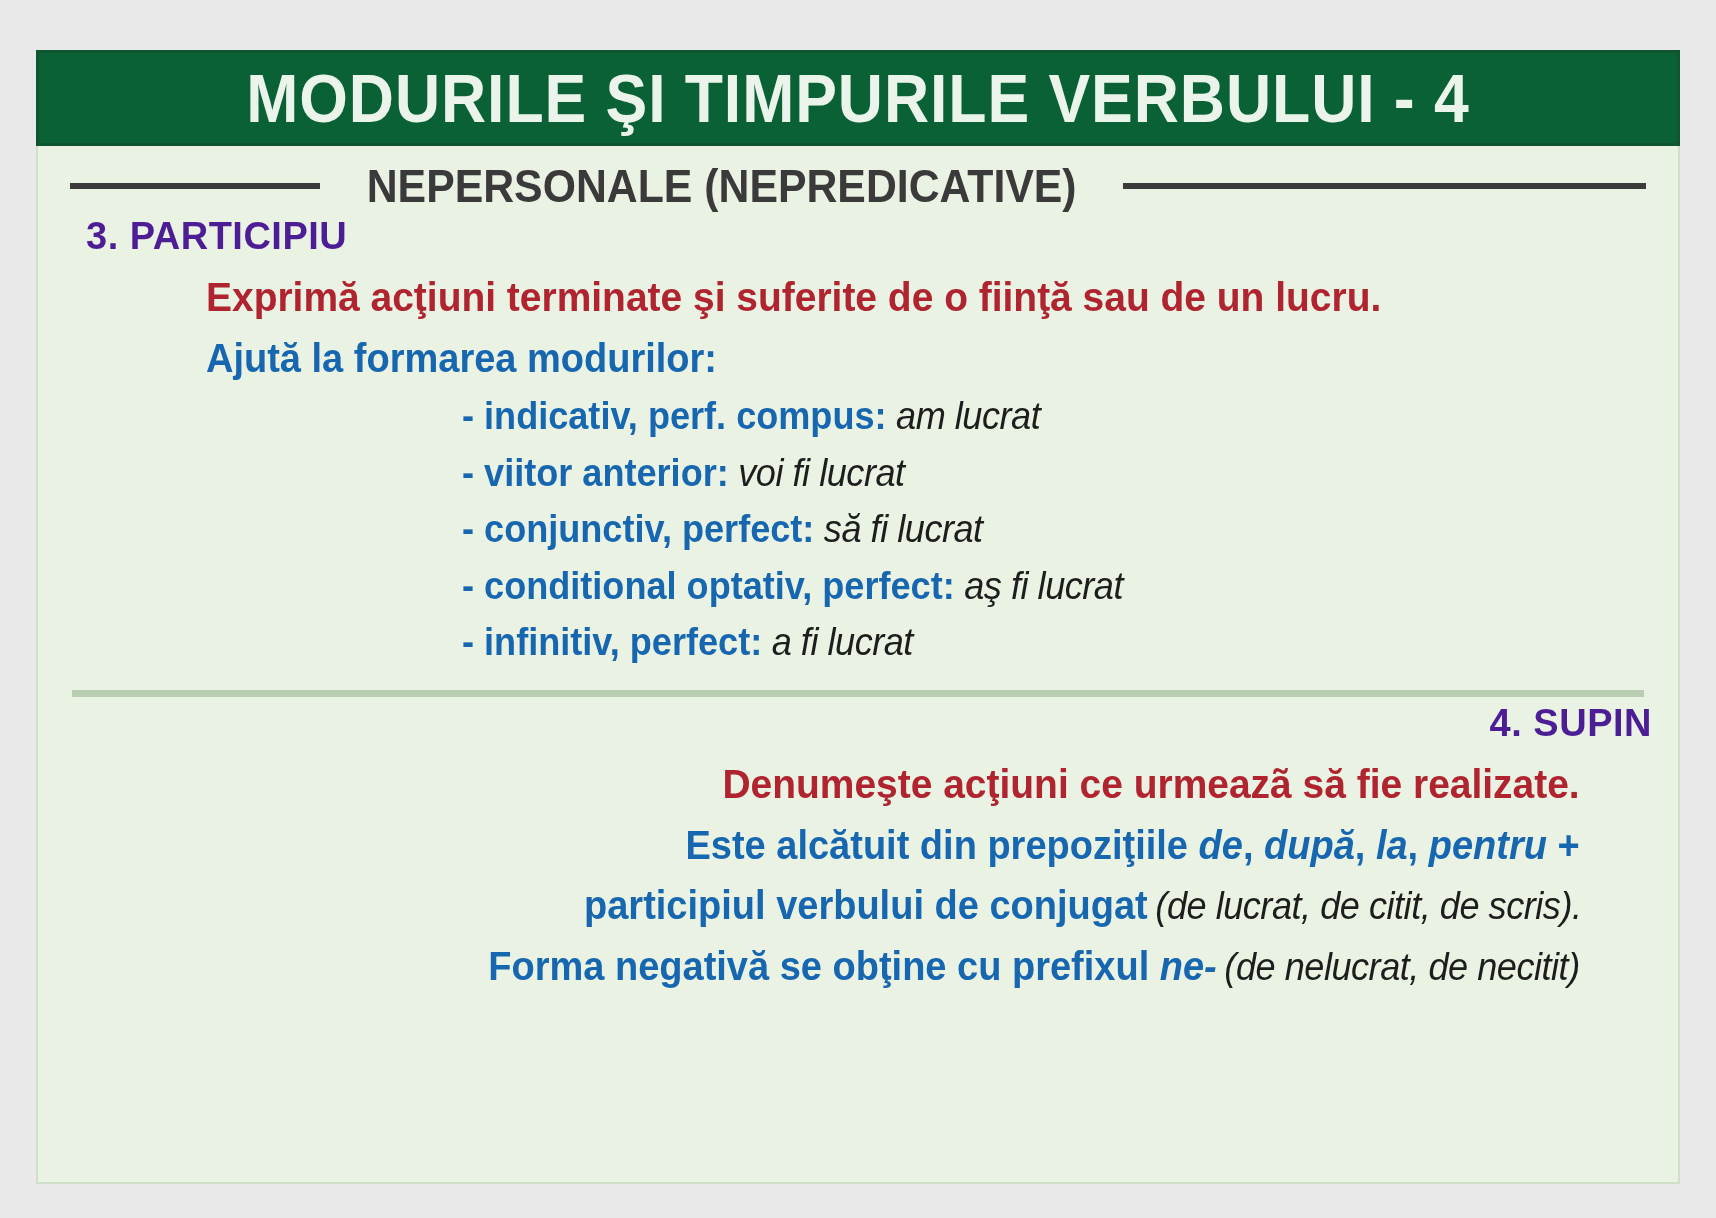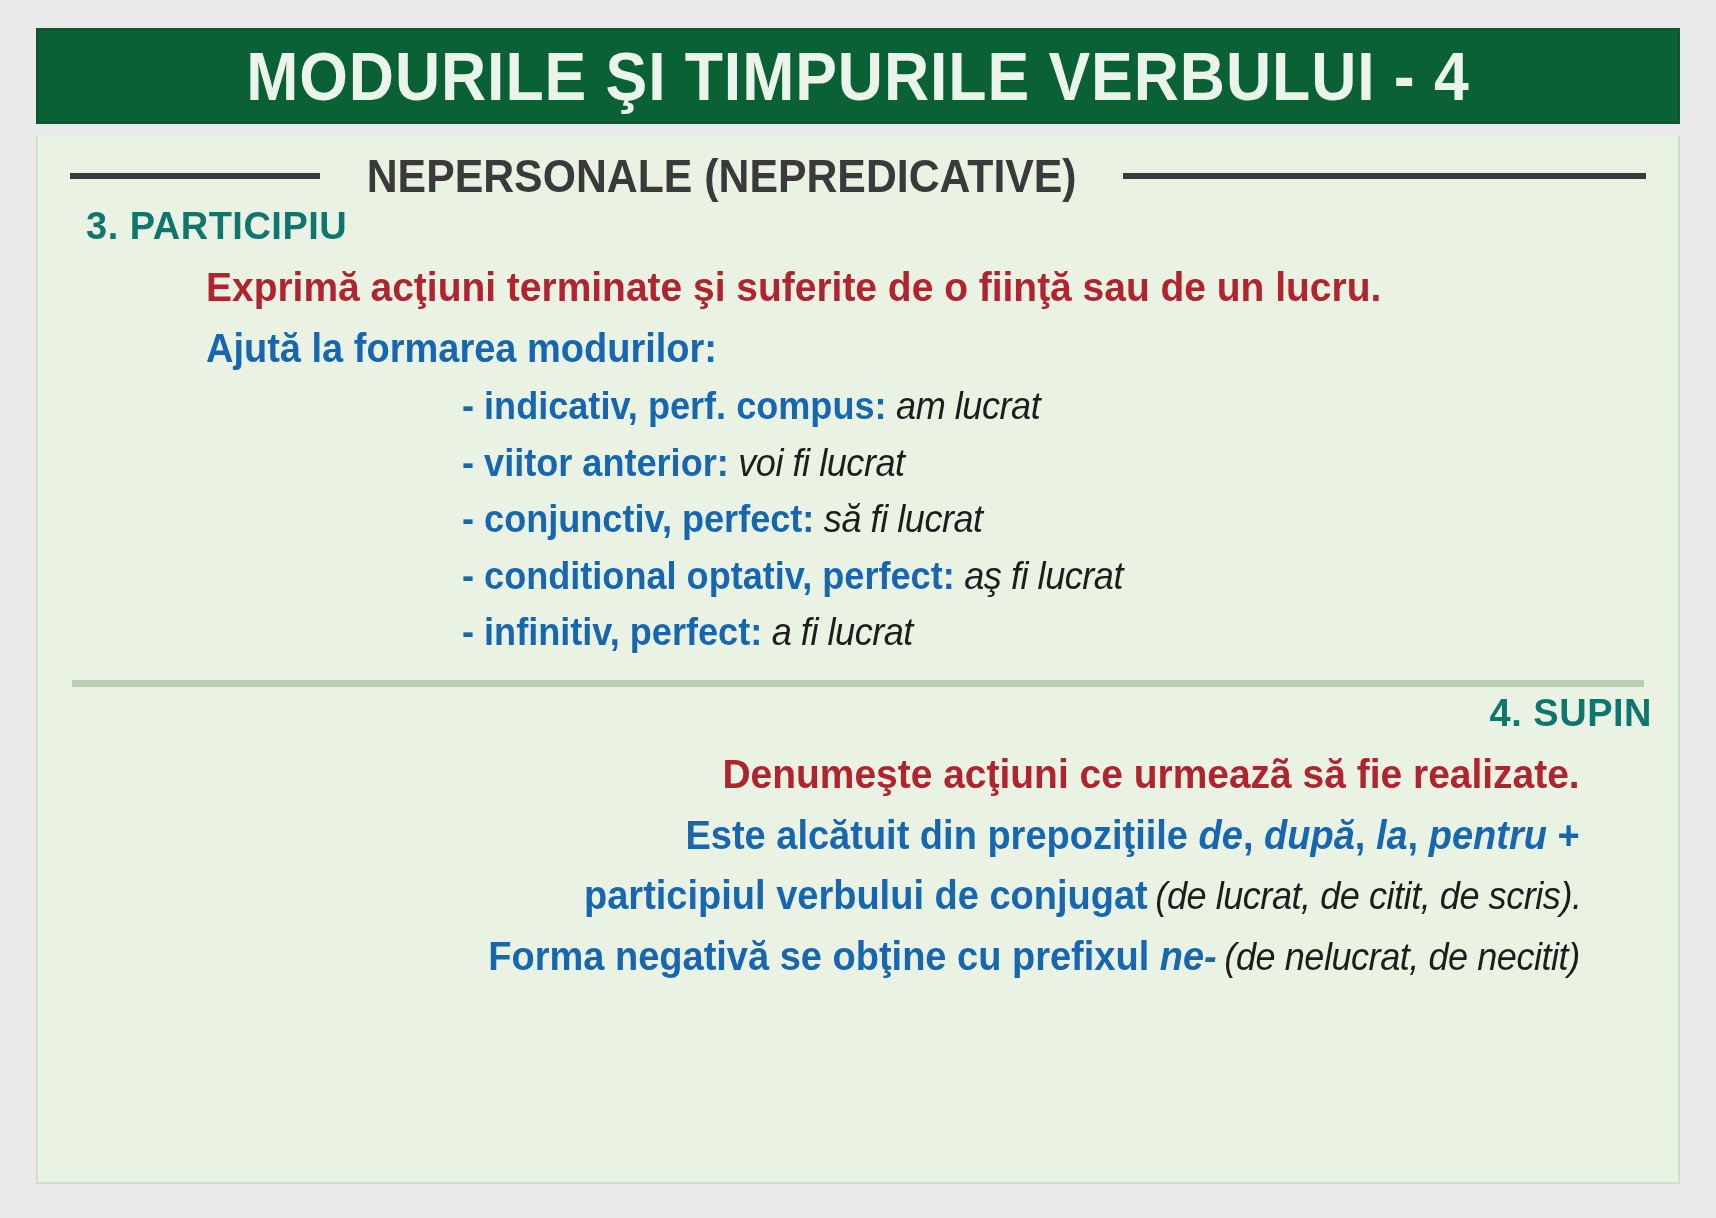--- a/index.html
+++ b/index.html
@@ -6,21 +6,21 @@
   body{
     width:1716px;height:1218px;
     background:#e9e9e9;
     font-family:"Liberation Sans",sans-serif;
     overflow:hidden;
   }
   .page{
     position:relative;
     width:1716px;height:1218px;
     box-sizing:border-box;
-    padding:28px 36px 34px 36px;
+    padding:50px 36px 34px 36px;
   }
   .card{
     position:relative;
     width:100%;height:100%;
     box-sizing:border-box;
     display:flex;flex-direction:column;
   }
 
   
   .header{
@@ -44,21 +44,20 @@
 
   
   .body{
     background:#eaf3e3;
     border:2px solid #cfe0c8;
     border-top:none;
     box-sizing:border-box;
     flex:1 1 auto;
     padding:10px 26px 0 26px;
     position:relative;
-    margin-top:12px;
   }
 
   
   .subtitle-row{
     display:flex;align-items:center;
     gap:20px;
     margin:6px 0 2px 0;
     padding:0 6px;
   }
   .rule{
@@ -71,21 +70,21 @@
     font-weight:bold;
     font-size:46px;
     color:#3a3a3a;
     transform:scaleX(0.93);
     white-space:nowrap;
     line-height:1.05;
   }
 
   
   .sec-head{
-    color:#0f766e;
+    color:#4c1d95;
     font-family:"Liberation Sans",sans-serif;
     font-weight:bold;
     font-size:38px;
     letter-spacing:.5px;
     margin:6px 0 0 22px;
     line-height:1.1;
   }
 
   .indent-1{margin-left:142px;}
   .indent-2{margin-left:178px;}

